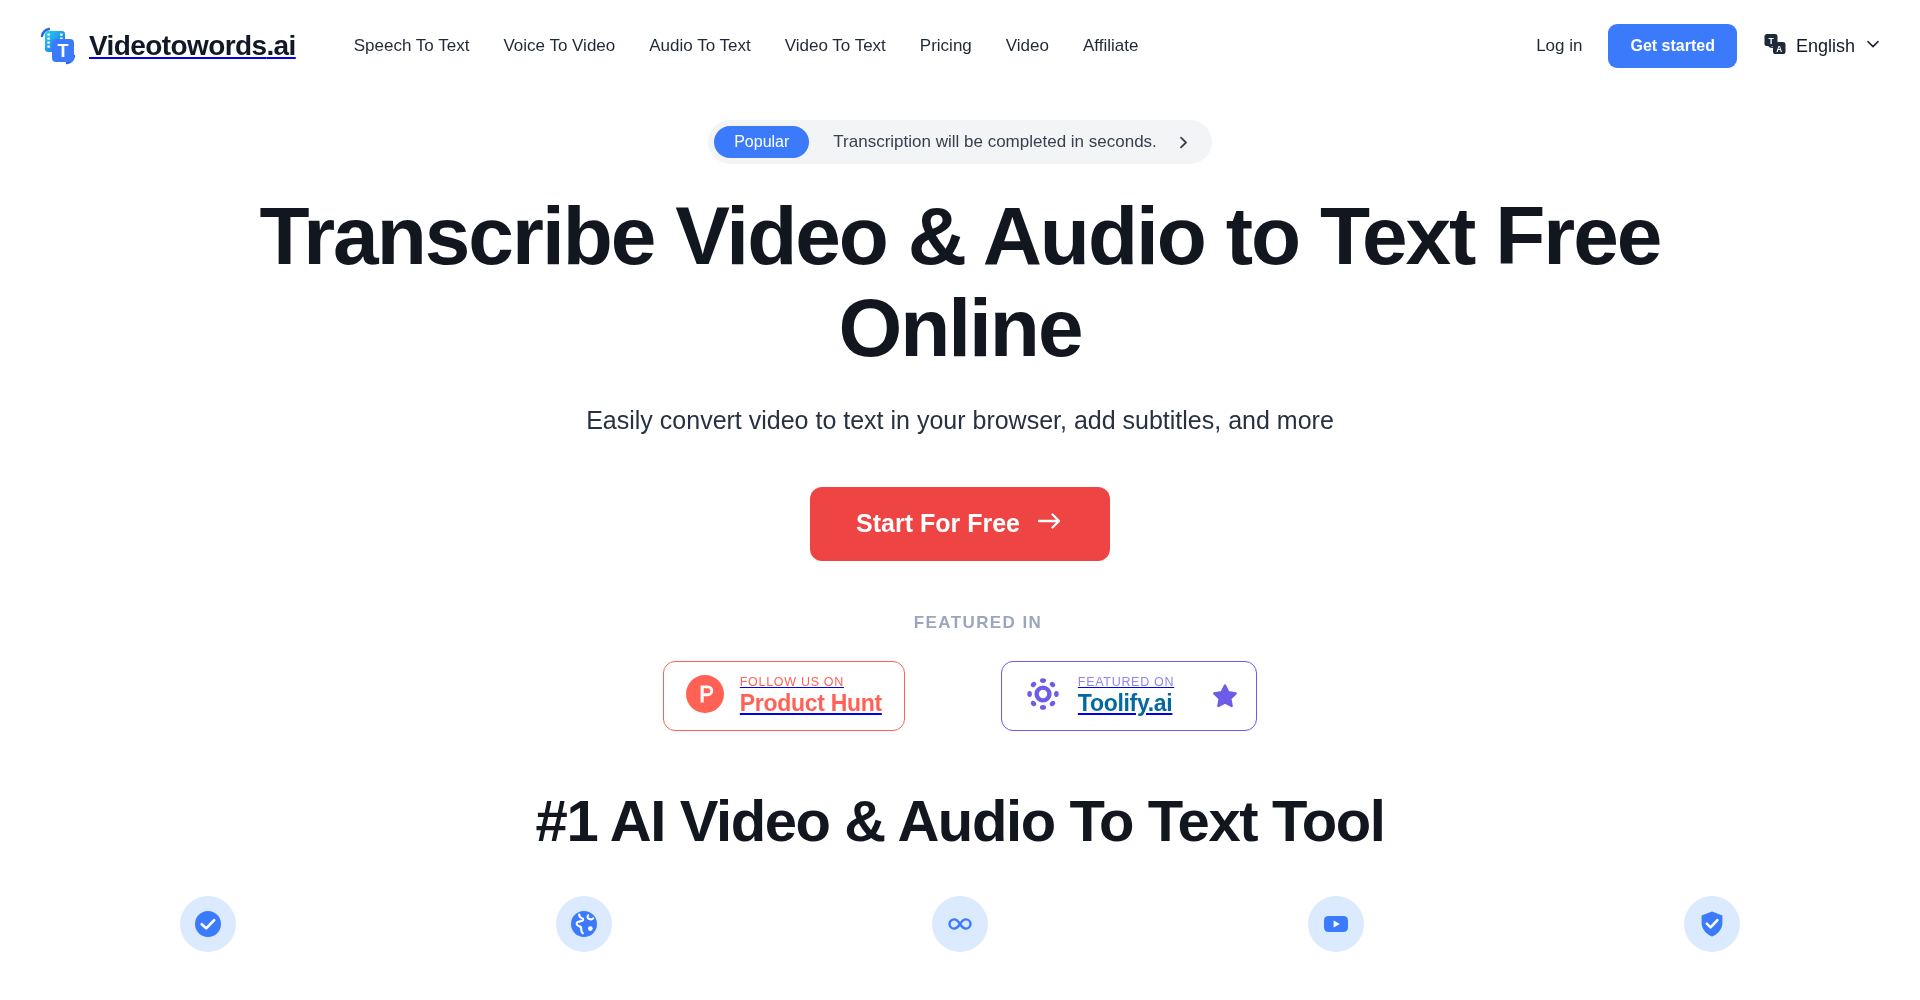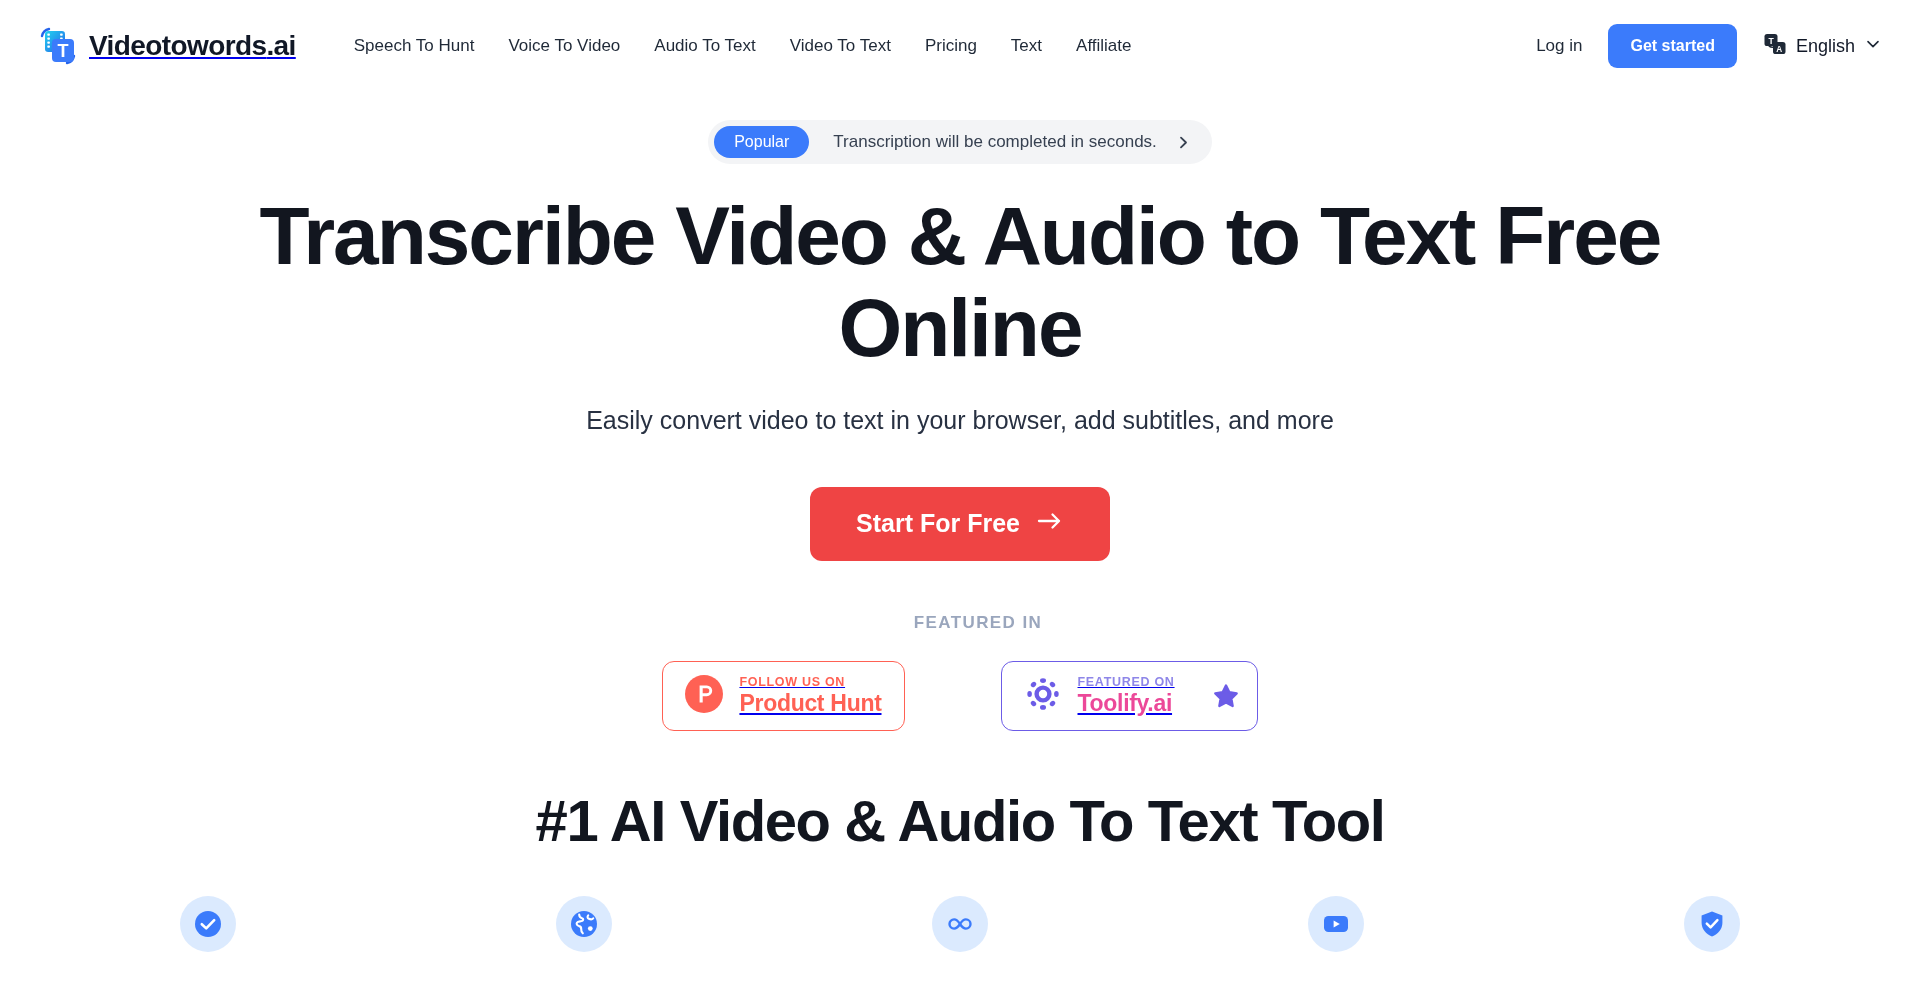--- a/index.html
+++ b/index.html
@@ -102,26 +102,26 @@
   }
   .badge {
     display:flex; align-items:center; gap:16px;
     border-radius:12px; padding:13px 22px;
     background:#fff; cursor:pointer;
   }
   .badge-ph { border:1.5px solid #ff6154; }
   .badge-tl { border:1.5px solid #6c5ce7; padding-right:18px; }
   .badge-txt { display:flex; flex-direction:column; align-items:flex-start; line-height:1.15; }
   .badge-top {
-    font-size:12.5px; font-weight:700; letter-spacing:0.7px;
+    font-size:12.5px; font-weight:400; letter-spacing:0.7px;
   }
   .badge-main { font-size:23px; font-weight:700; letter-spacing:-0.3px; }
   .badge-ph .badge-top, .badge-ph .badge-main { color:#ff6154; }
   .badge-tl .badge-top { color:#8e86e8; }
-  .badge-tl .badge-main { color:#ec4899; }
+  .badge-tl .badge-main { color:#0369a1; }
   .badge-star { margin-left:22px; display:flex; align-items:center; }
 
   .section-title {
     margin-top:56px;
     font-size:58px; font-weight:700; letter-spacing:-1.4px; color:#12161f;
   }
 
   .icon-row {
     margin-top:42px;
     display:flex; justify-content:center;
@@ -159,26 +159,26 @@
           <rect x="22.1" y="11.4" width="2.6" height="2.4" rx="0.7"></rect>
         </g>
         <rect x="14" y="13" width="22" height="23" rx="4" fill="#3b7bfb"></rect>
         <text x="25" y="31.4" font-family="Liberation Sans, sans-serif" font-size="18" font-weight="700" fill="#ffffff" text-anchor="middle">T</text>
       </svg>
     </span>
     <span class="brand-text"><span>Videotowords</span><span class="suffix">.ai</span></span>
   </a>
 
   <nav class="nav">
-    <a href="#">Speech To Hunt</a>
+    <a href="#">Speech To Text</a>
     <a href="#">Voice To Video</a>
     <a href="#">Audio To Text</a>
     <a href="#">Video To Text</a>
     <a href="#">Pricing</a>
-    <a href="#">Text</a>
+    <a href="#">Video</a>
     <a href="#">Affiliate</a>
   </nav>
 
   <div class="header-right">
     <a class="login-link" href="#">Log in</a>
     <button class="btn-getstarted">Get started</button>
     <div class="lang">
       <span>
         <svg width="24" height="24" viewBox="0 0 24 24" xmlns="http://www.w3.org/2000/svg">
           <rect x="1.5" y="2" width="13" height="12" rx="2.6" fill="#1f2937"></rect>

